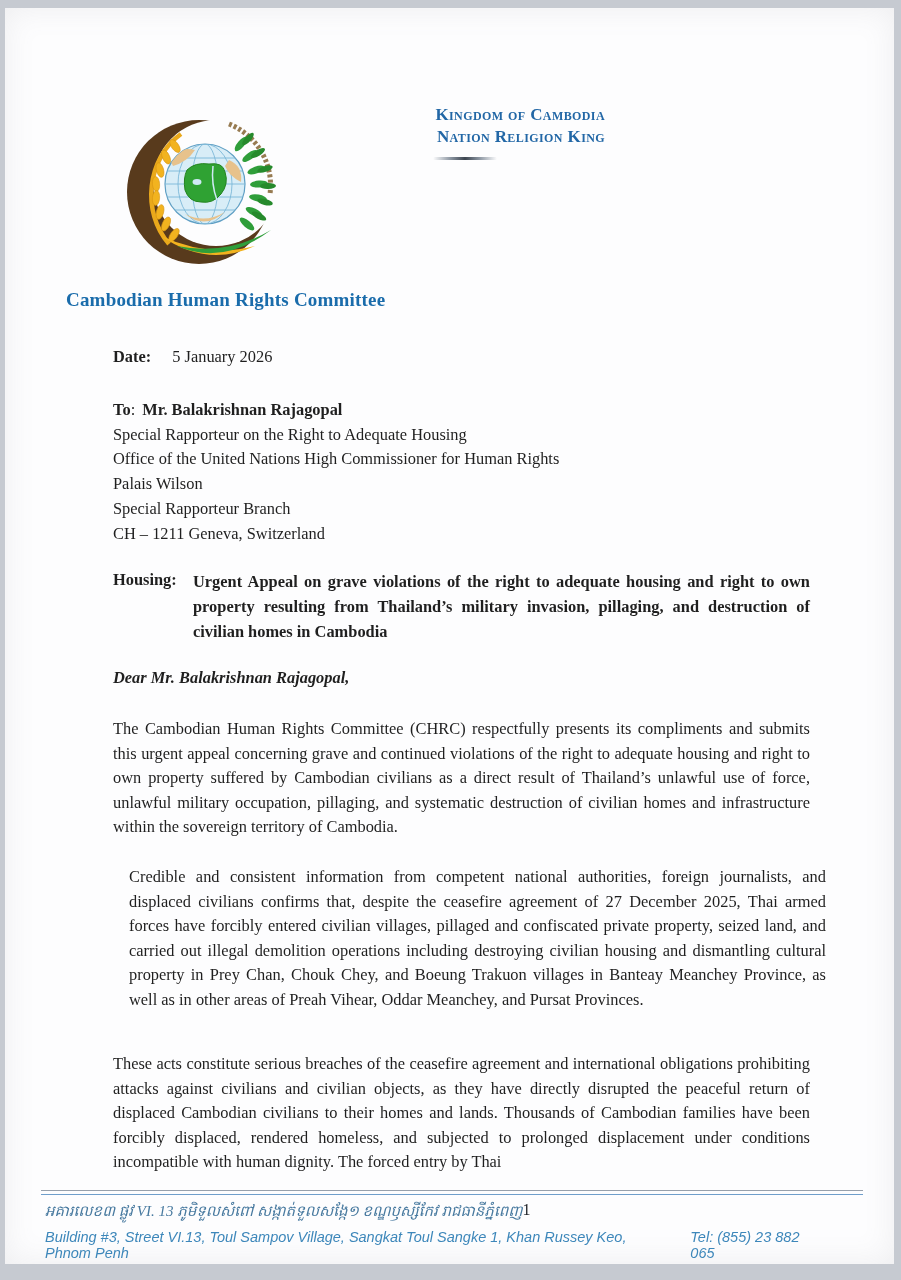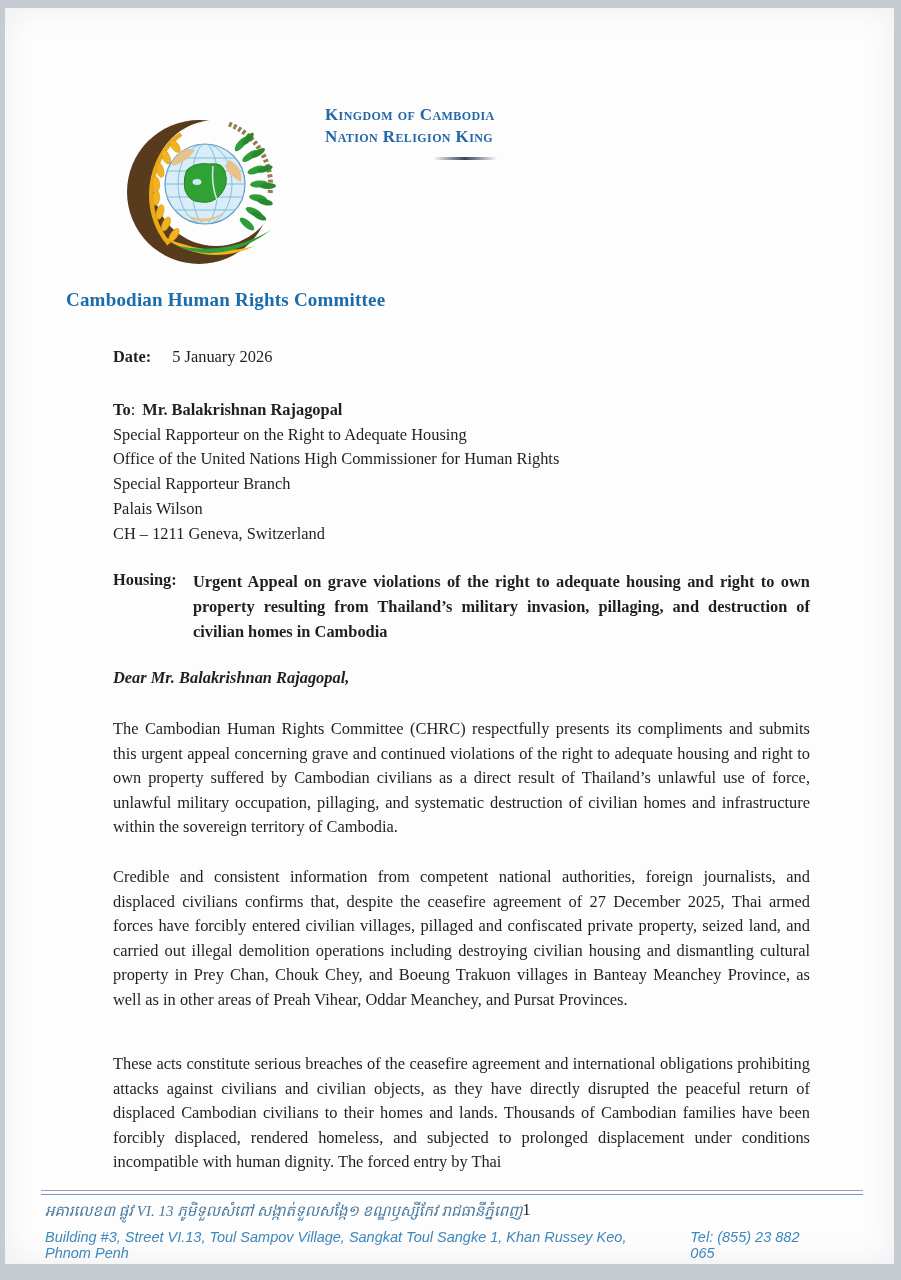--- a/index.html
+++ b/index.html
@@ -2,40 +2,40 @@
 <html><head>
 <meta charset="utf-8">
 <style>
   html,body{margin:0;padding:0;background:#b9bdc5;}
   .viewport{position:relative;width:901px;height:1280px;background:#c6cad1;overflow:hidden;
             font-family:"Liberation Serif","DejaVu Serif",serif;}
   .page{position:absolute;left:5px;top:8px;width:889px;height:1256px;background:#fdfdfe;
         box-shadow:inset 0 0 30px rgba(120,125,135,.12);}
   
   .logo{position:absolute;left:112px;top:102px;width:170px;height:158px;}
-  .kingdom{position:absolute;left:320px;top:96px;width:280px;text-align:left;
+  .kingdom{position:absolute;left:320px;top:96px;width:280px;text-align:right;
            color:#2267a6;font-weight:bold;font-variant:small-caps;font-size:17px;
            line-height:22px;letter-spacing:.4px;}
   .ornament{width:64px;height:3px;margin:9px auto 0 auto;border-radius:2px;
             background:linear-gradient(90deg,rgba(60,70,80,0) 0%,#8a94a0 28%,#3c4550 50%,#8a94a0 72%,rgba(60,70,80,0) 100%);}
   .committee{position:absolute;left:61px;top:281px;color:#1a6cab;font-weight:bold;
              font-size:19px;letter-spacing:.2px;}
   
   .doc{color:#1f1f1f;font-size:16.4px;}
   .b{font-weight:bold;}
   .date-line{position:absolute;left:108px;top:339px;}
   .date-value{margin-left:21px;}
   .to-block{position:absolute;left:108px;top:390px;line-height:24.7px;}
   .to-name{margin-left:7px;}
   .subject-row{position:absolute;left:108px;top:562px;display:flex;width:697px;}
   .subject-label{width:80px;flex:none;font-weight:bold;}
   .subject-text{width:617px;font-weight:bold;text-align:justify;line-height:24.8px;}
   .salutation{position:absolute;left:108px;top:660px;font-weight:bold;font-style:italic;}
   .para{position:absolute;left:108px;width:697px;margin:0;text-align:justify;line-height:24.6px;}
-  .p1{top:709px;} .p2{top:857px;} .p3{top:1044px;}
+  .p1{top:709px;} .p2{top:857px;margin-left:16px;} .p3{top:1044px;}
   
   .footer-rule{position:absolute;left:36px;top:1182px;width:822px;height:3px;
                border-top:1px solid #97a0ab;border-bottom:1.5px solid #6f9ecb;}
   .footer-khmer-row{position:absolute;left:40px;top:1193px;width:762px;display:flex;
                     justify-content:flex-start;align-items:flex-start;}
   .khmer{color:#47799f;font-style:italic;font-size:15px;}
   .pagenum{color:#22252a;font-size:16px;}
   .footer-english-row{position:absolute;left:40px;top:1221px;width:772px;display:flex;
                       justify-content:space-between;color:#3d87ba;font-style:italic;
                       font-size:14.5px;font-family:"Liberation Sans","DejaVu Sans",sans-serif;gap:28px;}
@@ -125,22 +125,22 @@
     <div class="committee">Cambodian Human Rights Committee</div>
 
     <div class="date-line">
       <span class="b">Date:</span><span class="date-value">5 January 2026</span>
     </div>
 
     <div class="to-block">
       <div><span class="b">To</span><span>:</span><span class="b to-name">Mr. Balakrishnan Rajagopal</span></div>
       <div>Special Rapporteur on the Right to Adequate Housing</div>
       <div>Office of the United Nations High Commissioner for Human Rights</div>
+      <div>Palais Wilson</div>
       <div>Special Rapporteur Branch</div>
-      <div>Palais Wilson</div>
       <div>CH – 1211 Geneva, Switzerland</div>
     </div>
 
     <div class="subject-row">
       <div class="subject-label">Housing:</div>
       <div class="subject-text">Urgent Appeal on grave violations of the right to adequate housing and right to own property resulting from Thailand’s military invasion, pillaging, and destruction of civilian homes in Cambodia</div>
     </div>
 
     <div class="salutation">Dear Mr. Balakrishnan Rajagopal,</div>
 

